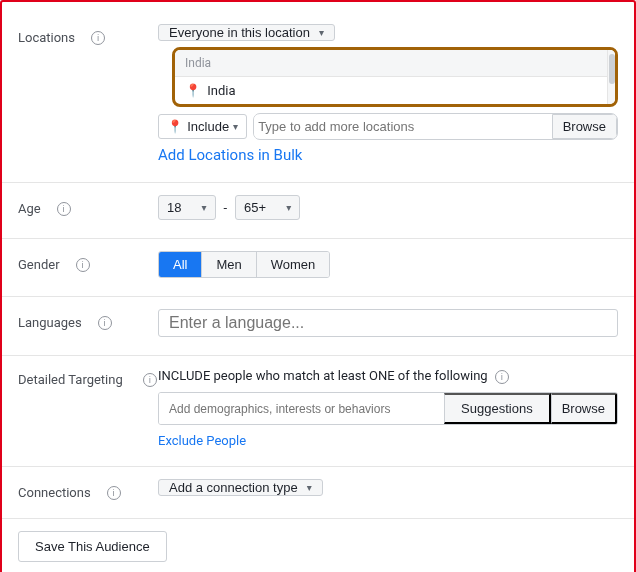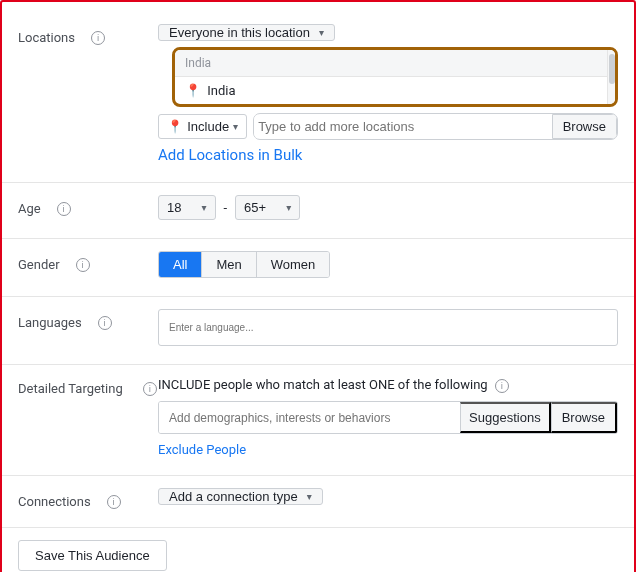--- a/index.html
+++ b/index.html
@@ -211,22 +211,22 @@
     .gender-btn:last-child { border-right: none; }
     .gender-btn.active {
       background: #1877f2;
       color: #fff;
     }
     
     .language-input {
       width: 100%;
       border: 1px solid #ccd0d5;
       border-radius: 3px;
-      padding: 12px 10px;
-      font-size: 10px;
+      padding: 4px 10px;
+      font-size: 16px;
       color: #90949c;
       outline: none;
       background: #fff;
     }
     
     .detailed-section {
       padding: 12px 16px;
       border-bottom: 1px solid #e5e5e5;
     }
     .dt-label-col {
@@ -252,21 +252,21 @@
     }
     .dt-input {
       flex: 1;
       border: none;
       outline: none;
       padding: 6px 10px;
       font-size: 12px;
       color: #90949c;
     }
     .suggestions-btn {
-      padding: 6px 8px;
+      padding: 6px 16px;
       border-left: 1px solid #ccd0d5;
       background: #f5f6f7;
       font-size: 13px;
       color: #1d2129;
       cursor: pointer;
       text-align: right;
     }
     .dt-browse-btn {
       padding: 6px 10px;
       border-left: 1px solid #ccd0d5;

